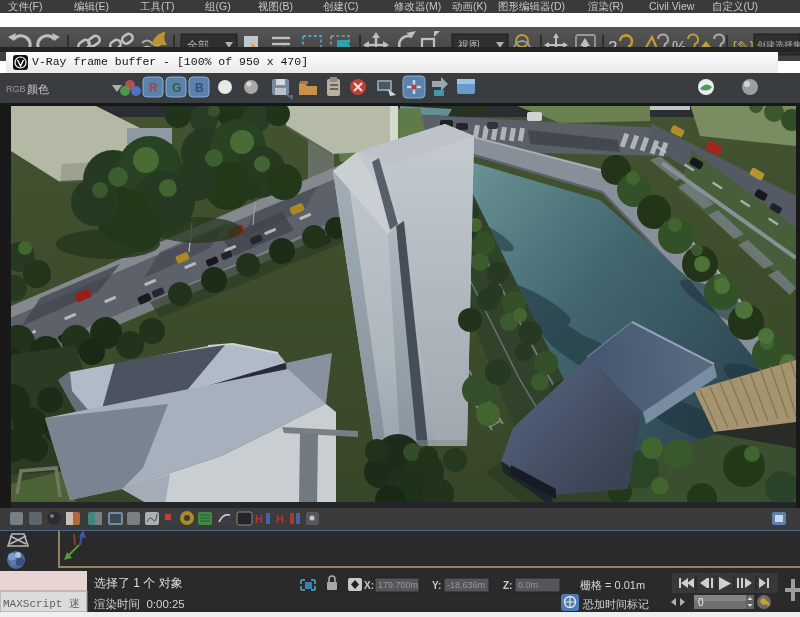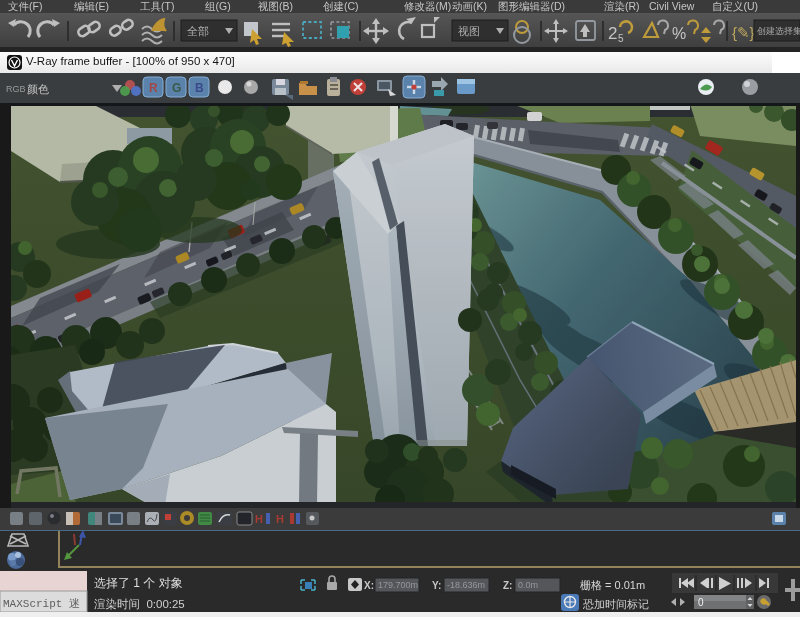--- a/index.html
+++ b/index.html
@@ -1,46 +1,46 @@
 <!DOCTYPE html>
 <html><head>
 <meta charset="utf-8">
 <style>
 html,body{margin:0;padding:0;}
 body{width:800px;height:617px;overflow:hidden;background:#fff;font-family:"Liberation Sans",sans-serif;}
 #root{position:relative;width:800px;height:617px;background:#fff;}
 .abs{position:absolute;}
 #menubar{left:0;top:0;width:800px;height:13px;background:#3a3a3a;overflow:hidden;text-align:center;}
 #menubar span{position:absolute;top:0;font-size:10.5px;line-height:13px;color:#c6c6c6;white-space:nowrap;}
-#toolbar{left:0;top:13px;width:800px;height:34px;background:linear-gradient(#565656,#3f3f3f);}
+#toolbar{left:0;top:27px;width:800px;height:34px;background:linear-gradient(#565656,#3f3f3f);}
 #gap1{left:0;top:47px;width:800px;height:5px;background:#242424;}
-#vfbtitle{left:0;top:52px;width:772px;height:21px;background:linear-gradient(#fdfdfd,#e9e9e9);}
+#vfbtitle{left:6px;top:52px;width:772px;height:21px;background:linear-gradient(#fdfdfd,#e9e9e9);font-family:Liberation Mono, monospace;}
 #vfbtitle .txt{position:absolute;left:26px;top:3px;font-size:11.5px;color:#141414;}
 #vfbicon{left:7px;top:3px;width:15px;height:15px;background:#111;border-radius:3px;}
 #vfbtb{left:0;top:73px;width:800px;height:30px;background:#3a3d3f;}
 #scene{left:0;top:103px;}
 #vfbbot{left:0;top:508px;width:800px;height:23px;background:#3b3b3b;border-bottom:1px solid #4a6a8a;box-sizing:border-box;}
 #vfbbot .txt{position:absolute;left:327px;top:5px;font-size:11px;color:#d6d6d6;}
 #bottombar{left:0;top:531px;width:800px;height:81px;background:#2a2a2a;}
 #whitestrip{left:0;top:612px;width:800px;height:5px;background:#efefef;}
 </style>
 </head>
 <body>
 <div id="root">
   <div id="menubar" class="abs">
     <span style="left:8px">文件(F)</span>
       <span style="left:74px">编辑(E)</span>
       <span style="left:140px">工具(T)</span>
       <span style="left:205px">组(G)</span>
       <span style="left:258px">视图(B)</span>
       <span style="left:323px">创建(C)</span>
-      <span style="left:404px">修改器(M)</span>
+      <span style="left:394px">修改器(M)</span>
       <span style="left:452px">动画(K)</span>
       <span style="left:498px">图形编辑器(D)</span>
-      <span style="left:604px">渲染(R)</span>
+      <span style="left:588px">渲染(R)</span>
       <span style="left:649px">Civil View</span>
       <span style="left:712px">自定义(U)</span>
   </div>
   <div id="toolbar" class="abs"><svg width="800" height="34" viewBox="0 0 800 34" opacity="0.92">
     <g stroke="#c9c9c9" fill="none" stroke-width="3">
       <path d="M28,24 A9,9 0 1 0 14,12"></path>
       <path d="M40,24 A9,9 0 1 1 54,12"></path>
     </g>
     <polygon points="14,12 8,8 16,4" fill="#c9c9c9" transform="translate(0,2)"></polygon>
     <polygon points="54,12 60,8 52,4" fill="#c9c9c9" transform="translate(0,2)"></polygon>

